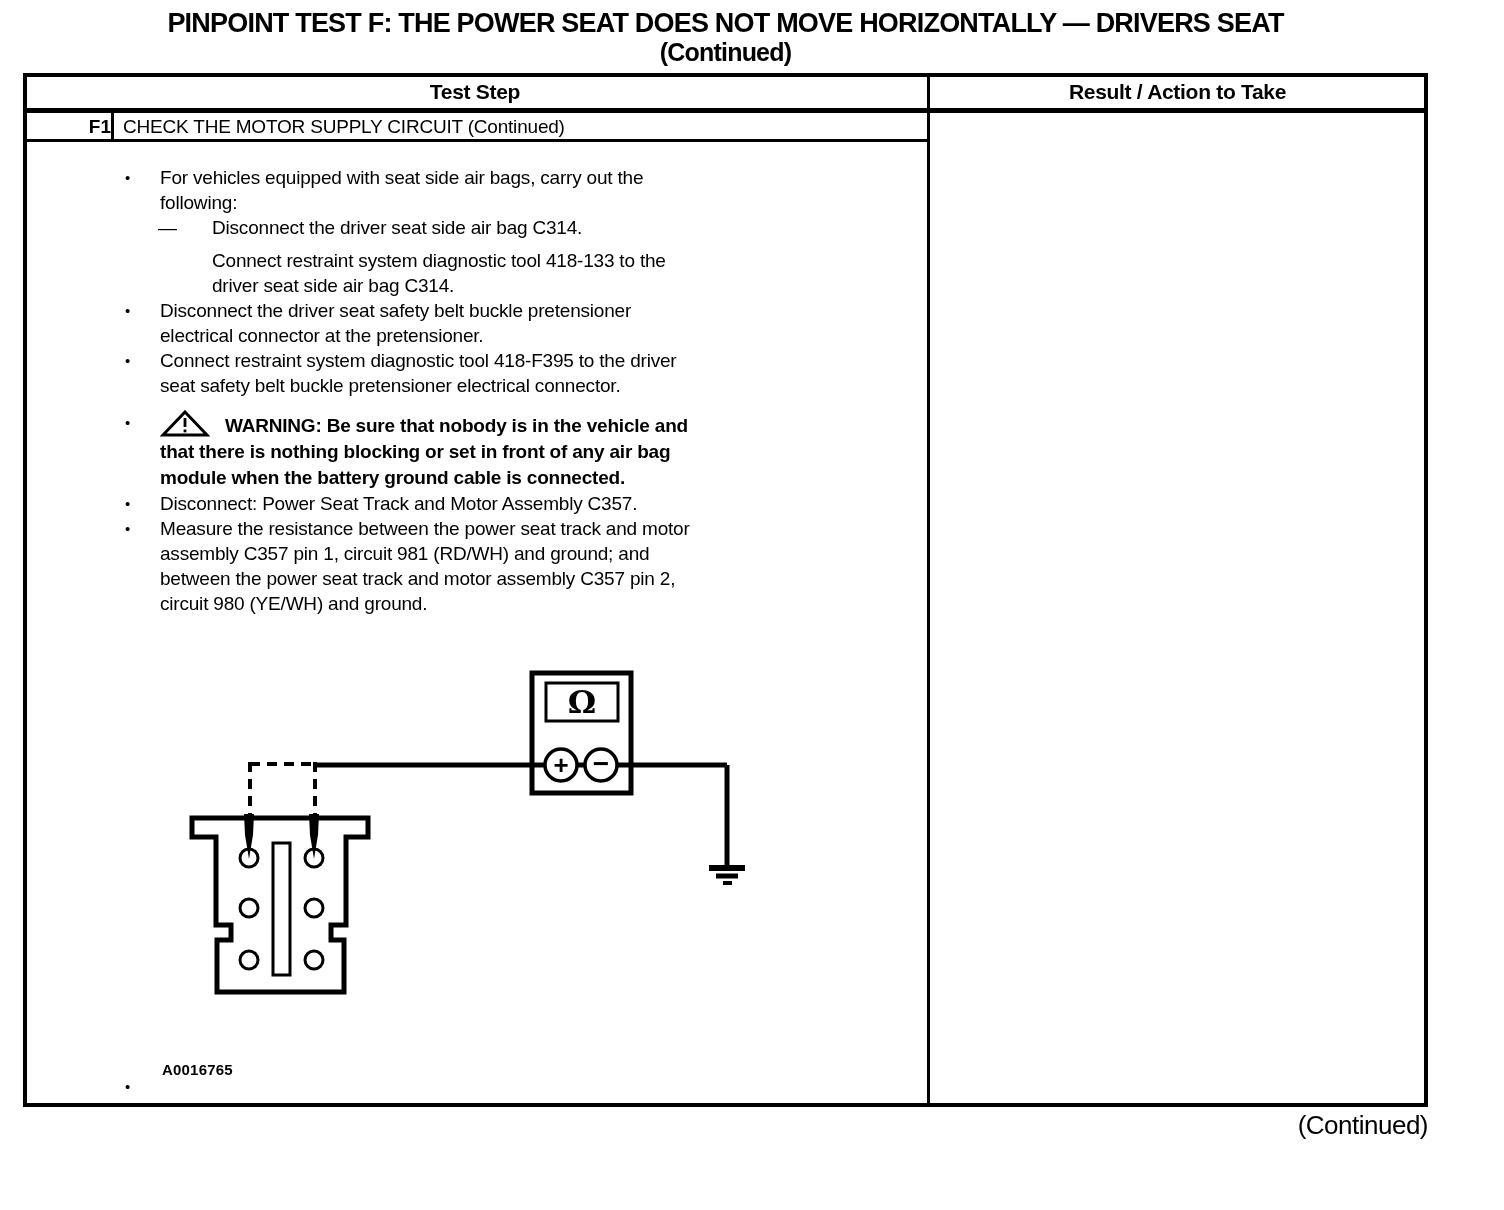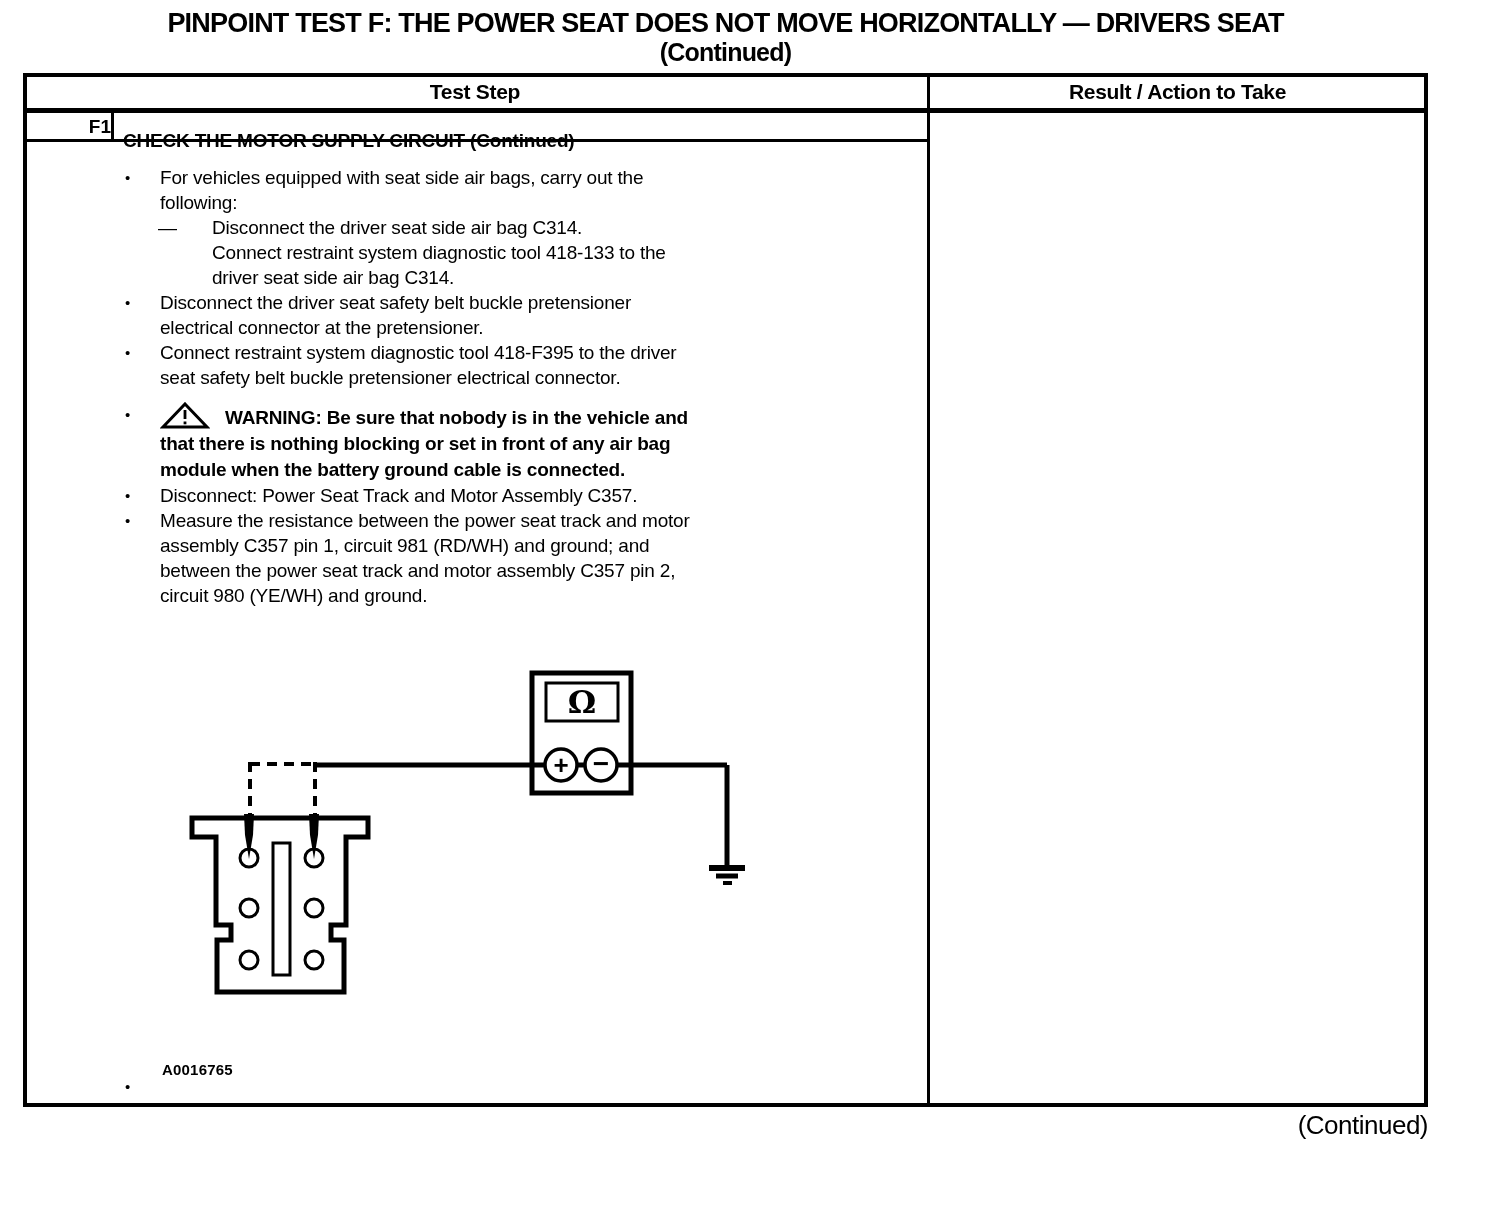--- a/index.html
+++ b/index.html
@@ -21,29 +21,29 @@
   .header-sep  { position:absolute; left:0; top:35px; width:100%; height:5px; background:#000; }
   .col-divider { position:absolute; left:904px; top:0; width:3px; height:100%; background:#000; }
   .f1-bottom   { position:absolute; left:0; top:66px; width:904px; height:3px; background:#000; }
   .f1-divider  { position:absolute; left:88px; top:40px; width:3px; height:26px; background:#000; }
 
   .th { position:absolute; top:7px; text-align:center; font-size:21px; font-weight:bold; letter-spacing:-0.3px; }
   .th-left  { left:0; width:904px; }
   .th-right { left:904px; width:501px; }
 
   .f1-id    { position:absolute; left:0; top:43px; width:88px; text-align:right; font-size:19px; font-weight:bold; }
-  .f1-title { position:absolute; left:100px; top:57px; font-size:19px; font-weight:bold; letter-spacing:-0.2px; }
+  .f1-title { position:absolute; left:100px; top:43px; font-size:19px; font-weight:normal; letter-spacing:-0.2px; }
 
   
   .steps { position:absolute; left:102px; top:92px; width:770px; font-size:19px; line-height:25px; letter-spacing:-0.2px; }
   .step { display:flex; align-items:flex-start; }
   .step .txt { white-space:pre-line; flex:1 1 auto; }
   .bullet { flex:0 0 35px; font-size:15px; line-height:25px; }
   .dash-marker { flex:0 0 54px; }
-  .m-sub   { margin-left:87px; }
+  .m-sub   { margin-left:87px; margin-top:8px; }
   .m-plain { margin-left:35px; margin-top:6px; }
   .m-warn  { margin-top:12px; line-height:26px; font-weight:bold; }
   .warn-icon { display:inline-block; width:50px; height:28px; vertical-align:-6px; margin-right:15px; }
 
   
   svg.diagram { position:absolute; left:0; top:0; width:1405px; height:1034px; }
   .fig-label { position:absolute; left:139px; top:988px; font-size:15px; font-weight:bold; letter-spacing:0.2px; }
 
   .question { position:absolute; left:102px; top:1001px; width:780px; display:flex; font-size:19px; font-weight:bold; line-height:25px; }
 

